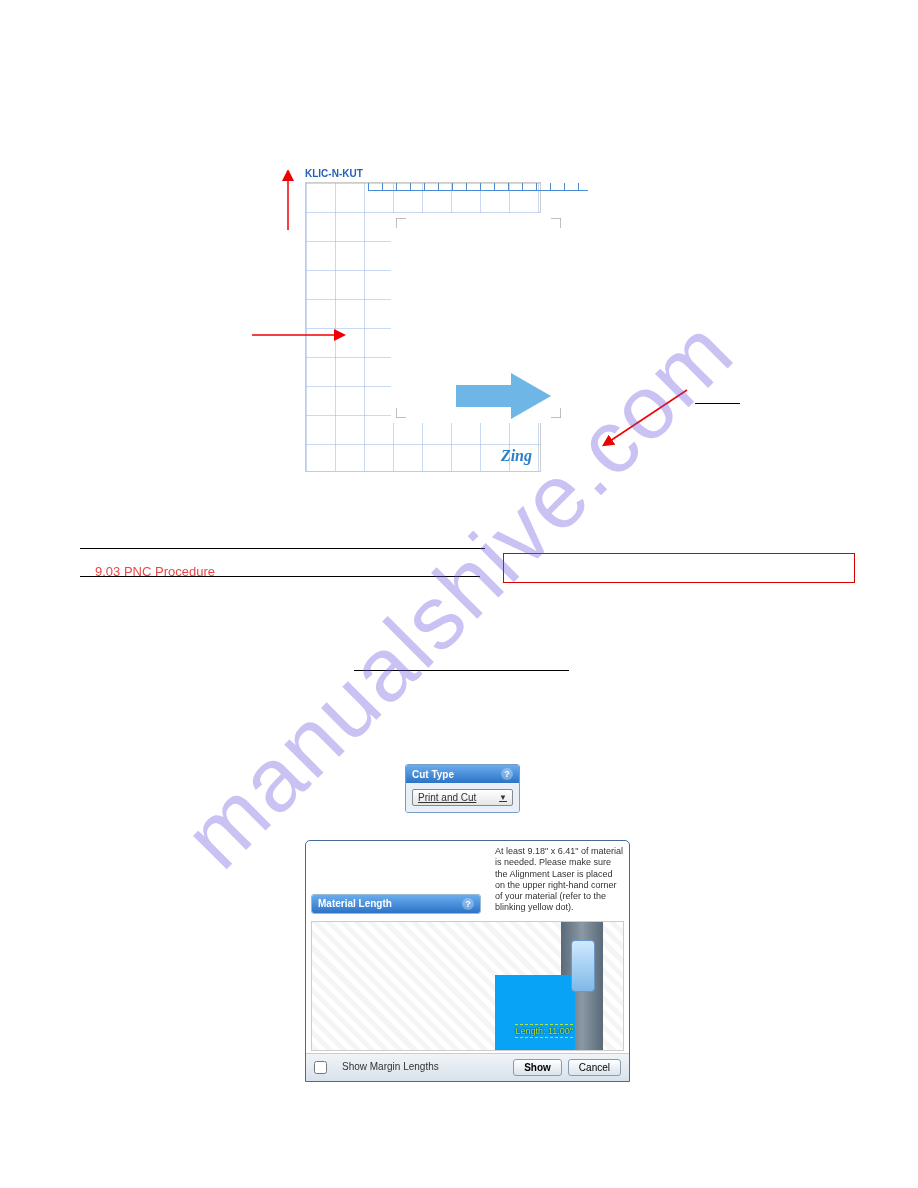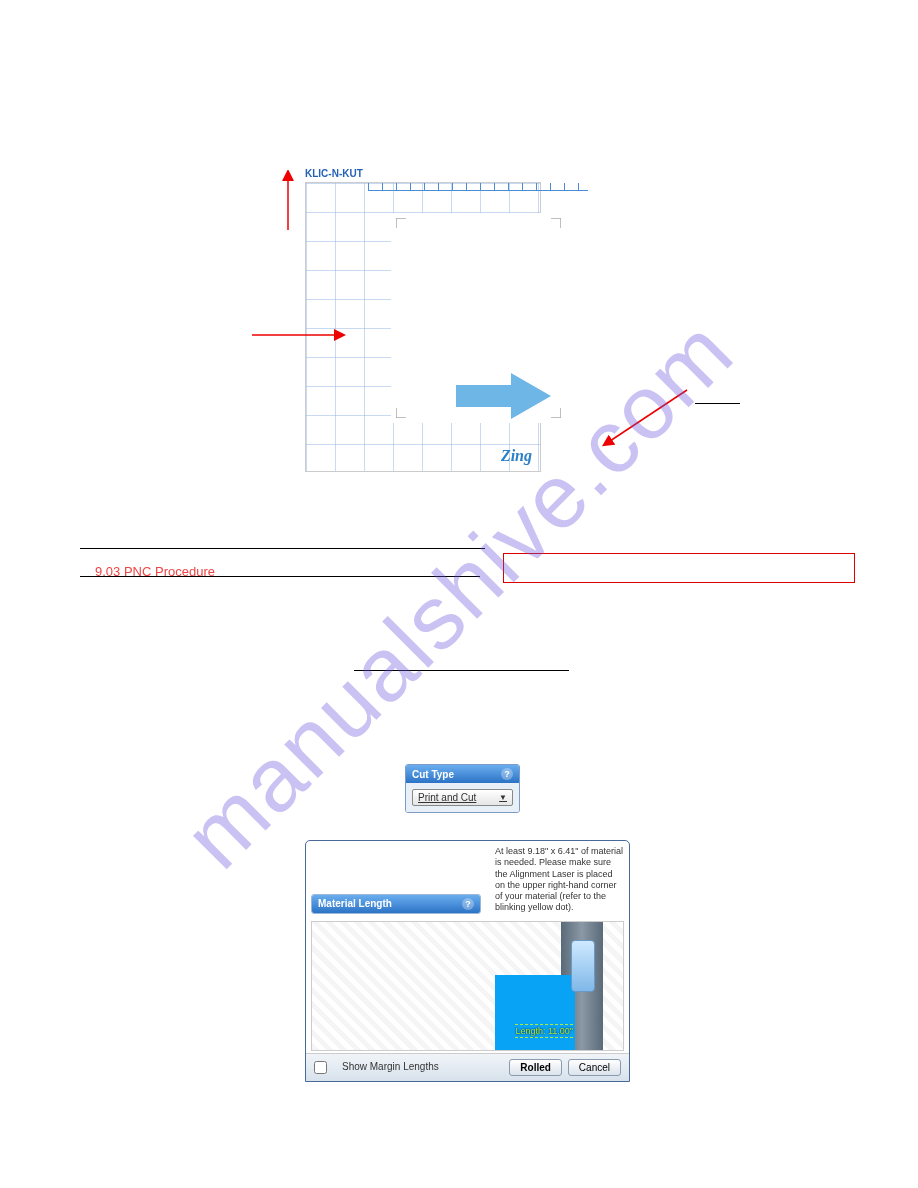--- a/index.html
+++ b/index.html
@@ -405,17 +405,17 @@
     <div class="preview-material"></div>
     <div class="preview-controller"></div>
     <div class="length-label">Length: 11.00"</div>
   </div>
   <div class="dialog-footer">
     <label class="show-margin">
       <input type="checkbox" style="">
       <span>Show Margin Lengths</span>
     </label>
     <div class="dialog-buttons">
-      <button class="dlg-btn">Rolled</button>
+      <button class="dlg-btn">Show</button>
       <button class="dlg-btn cancel">Cancel</button>
     </div>
   </div>
 </div>
 
 </body></html>

